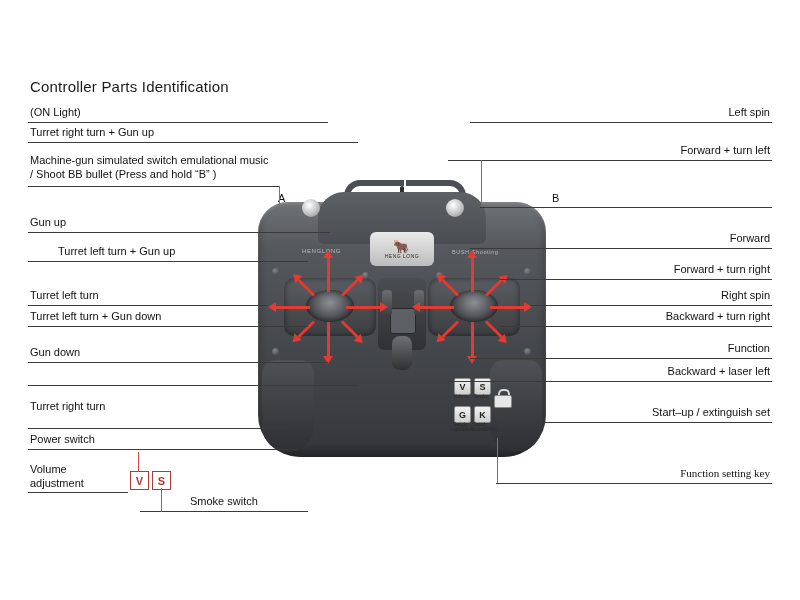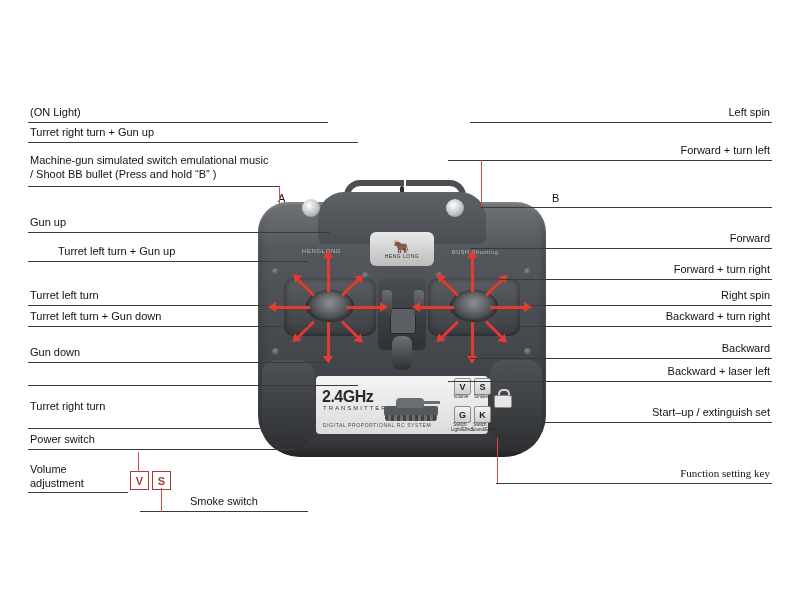--- a/index.html
+++ b/index.html
@@ -399,20 +399,21 @@
     align-items: center;
     justify-content: center;
     background: #fff;
   }
 </style>
 </head>
 <body>
 
 <div id="page">
 
+  <div id="title">Controller Parts Identification</div>
 
   <div id="tx">
 
     <div class="handle" id="handleL"></div>
     <div class="handle" id="handleR"></div>
     <div class="antenna"></div>
     <div class="antenna-base"></div>
 
     <div class="shell"></div>
     <div class="shell-top"></div>
@@ -444,31 +445,20 @@
     <div class="trim" id="trimL"></div>
     <div class="trim" id="trimR"></div>
 
     <div class="screw" style="left:14px; top:88px;"></div>
     <div class="screw" style="left:14px; top:168px;"></div>
     <div class="screw" style="left:266px; top:88px;"></div>
     <div class="screw" style="left:266px; top:168px;"></div>
     <div class="screw" style="left:104px; top:92px;"></div>
     <div class="screw" style="left:178px; top:92px;"></div>
 
-    <div class="label-plate">
-      <div class="lp-ghz">2.4GHz</div>
-      <div class="lp-trans">TRANSMITTER</div>
-      <div class="lp-sub">DIGITAL PROPORTIONAL RC SYSTEM</div>
-      <div class="tank">
-        <div class="hull"></div>
-          <div class="turret"></div>
-          <div class="barrel"></div>
-          <div class="wheels"></div>
-      </div>
-    </div>
 
     <div class="btn-sq" style="left:196px; top:198px;">V</div>
     <div class="btn-sq" style="left:216px; top:198px;">S</div>
     <div class="btn-cap" style="left:194px; top:214px;">Volume</div>
     <div class="btn-cap" style="left:214px; top:214px;">Smoke</div>
     <div class="btn-sq" style="left:196px; top:226px;">G</div>
     <div class="btn-sq" style="left:216px; top:226px;">K</div>
     <div class="btn-cap" style="left:193px; top:242px; white-space:pre-line; line-height:5px;">Switch
 Light/Effect</div>
     <div class="btn-cap" style="left:213px; top:242px; white-space:pre-line; line-height:5px;">Switch
@@ -569,21 +559,21 @@
 
   <div class="lbl right" style="right:30px; top:262px;">Forward + turn right</div>
   <div class="uline" style="left:500px; top:279px; width:272px;"></div>
 
   <div class="lbl right" style="right:30px; top:288px;">Right spin</div>
   <div class="uline" style="left:530px; top:305px; width:242px;"></div>
 
   <div class="lbl right" style="right:30px; top:309px;">Backward + turn right</div>
   <div class="uline" style="left:500px; top:326px; width:272px;"></div>
 
-  <div class="lbl right" style="right:30px; top:341px;">Backward</div>
+  <div class="lbl right" style="right:30px; top:341px;">Function</div>
   <div class="uline" style="left:470px; top:358px; width:302px;"></div>
 
   <div class="lbl right" style="right:30px; top:364px;">Backward + laser left</div>
   <div class="uline" style="left:448px; top:381px; width:324px;"></div>
 
   <div class="lbl right" style="right:30px; top:405px;">Start–up / extinguish set</div>
   <div class="uline" style="left:500px; top:422px; width:272px;"></div>
 
   <div class="lbl right" style="right:30px; top:466px;font-family:Liberation Serif, serif;">Function setting key</div>
   <div class="uline" style="left:496px; top:483px; width:276px;"></div>

